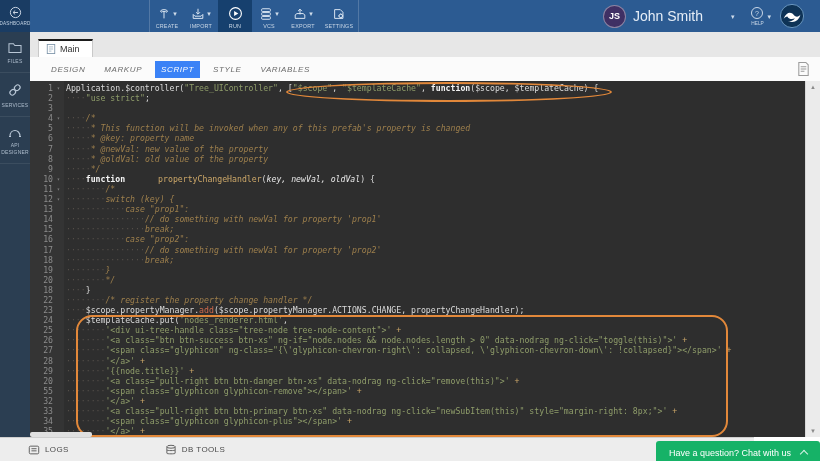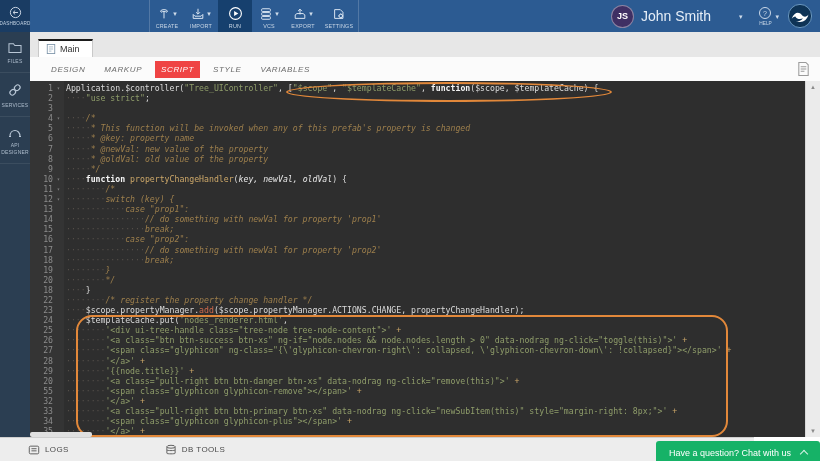--- a/index.html
+++ b/index.html
@@ -15,21 +15,21 @@
   .proj{display:flex;align-items:center;margin-left:9px;width:110px;cursor:pointer;margin-top:40px;}
   .proj .pname{font-size:10px;font-weight:bold;color:#f2f6fb;}
   .caret{font-size:7px;color:#cfdcea;line-height:1;}
   .proj .caret{margin-left:auto;margin-right:4px;}
   .vdiv{width:1px;background:rgba(255,255,255,.18);}
   .tb-item{width:34px;display:flex;flex-direction:column;align-items:center;justify-content:center;
            padding-top:2px;cursor:pointer;}
   .tb-item .icrow{height:16px;display:flex;align-items:center;gap:2px;}
   .tb-item .lbl{font-size:5.4px;letter-spacing:.2px;color:#c9d7e6;margin-top:1px;}
   .tb-item.run{background:#16406e;}
-  .tb-right{margin-left:auto;display:flex;align-items:center;padding-right:7px;}
+  .tb-right{margin-left:auto;display:flex;align-items:center;padding-right:15px;}
   .avatar{width:21px;height:21px;border-radius:50%;background:#3f3064;border:1px solid rgba(255,255,255,.4);
           display:flex;align-items:center;justify-content:center;font-size:9px;font-weight:bold;color:#fff;}
   .username{font-size:14px;color:#e6eef7;margin-left:7px;}
   .user-caret{margin-left:28px;}
   .help{display:flex;flex-direction:column;align-items:center;margin-left:16px;cursor:pointer;}
   .help .lbl{font-size:4.8px;color:#c9d7e6;margin-top:1px;}
   .help-caret{margin-left:3px;}
   .logo{margin-left:8px;}
 
   
@@ -43,38 +43,38 @@
   .tabstrip{position:absolute;left:30px;top:32px;right:0;height:25px;background:#e7e7e7;
             border-bottom:1px solid #d2d2d2;}
   .tab{position:absolute;left:8px;top:7px;height:18px;background:#fff;border:1px solid #c9c9c9;
        border-top:2px solid #1b1b1b;border-bottom:none;display:flex;align-items:center;gap:4px;
        padding:0 12px 0 7px;font-size:9px;color:#333;box-sizing:border-box;cursor:pointer;}
 
   
   .subtabs{position:absolute;left:30px;top:57px;right:0;height:24px;background:#fbfbfb;
            display:flex;align-items:center;padding-left:15px;font-size:8px;letter-spacing:.6px;color:#6b6b6b;font-style:italic;}
   .subtab{padding:4px 6px;margin-right:7px;cursor:pointer;}
-  .subtab.active{background:#ef4444;color:#fff;}
+  .subtab.active{background:#3b82f6;color:#fff;}
   .beautify{position:absolute;right:9px;top:4px;cursor:pointer;}
 
   
   .editor{position:absolute;left:30px;top:81px;right:0;bottom:24px;background:#2e2e2e;}
   .gutter{position:absolute;left:0;top:0;bottom:0;width:34px;background:#343434;padding-top:2px;
           font:8.2px/10.1px "DejaVu Sans Mono",monospace;color:#8c8c8c;box-sizing:border-box;}
   .gl{display:flex;height:10.1px;}
   .gl .num{width:23px;text-align:right;}
   .gl .fold{width:11px;text-align:center;color:#7d7d7d;font-size:5.5px;line-height:10.1px;}
   .codearea{position:absolute;left:34px;top:0;right:14px;bottom:0;overflow:hidden;
             padding:2px 0 0 2px;font:8.2px/10.1px "DejaVu Sans Mono",monospace;color:#dcdcdc;
             white-space:pre;cursor:text;}
   .cl{height:10.1px;}
   .tok-s{color:#8f9d6a;}
   .tok-c{color:#9d7f4c;font-style:italic;}
   .tok-k{color:#f5f5f5;font-weight:bold;}
-  .tok-f{color:#cda869;}
+  .tok-f{color:#cda869;margin-left:28px;}
   .tok-i{font-style:italic;color:#e8e8e8;}
   .tok-r{color:#cf6a4c;}
   .tok-o{color:#cda869;}
   .tok-ws{color:#56504a;}
 
   .vscroll{position:absolute;right:0;top:0;bottom:0;width:14px;background:#ebebeb;border-left:1px solid #d8d8d8;}
   .vs-arrow{position:absolute;left:0;right:0;text-align:center;color:#8a8a8a;font-size:6px;line-height:10px;}
   .vs-up{top:1px;} .vs-down{bottom:1px;}
   .hthumb{position:absolute;left:0;bottom:0;width:62px;height:5px;background:#e0e0e0;border-radius:2px;}
 

